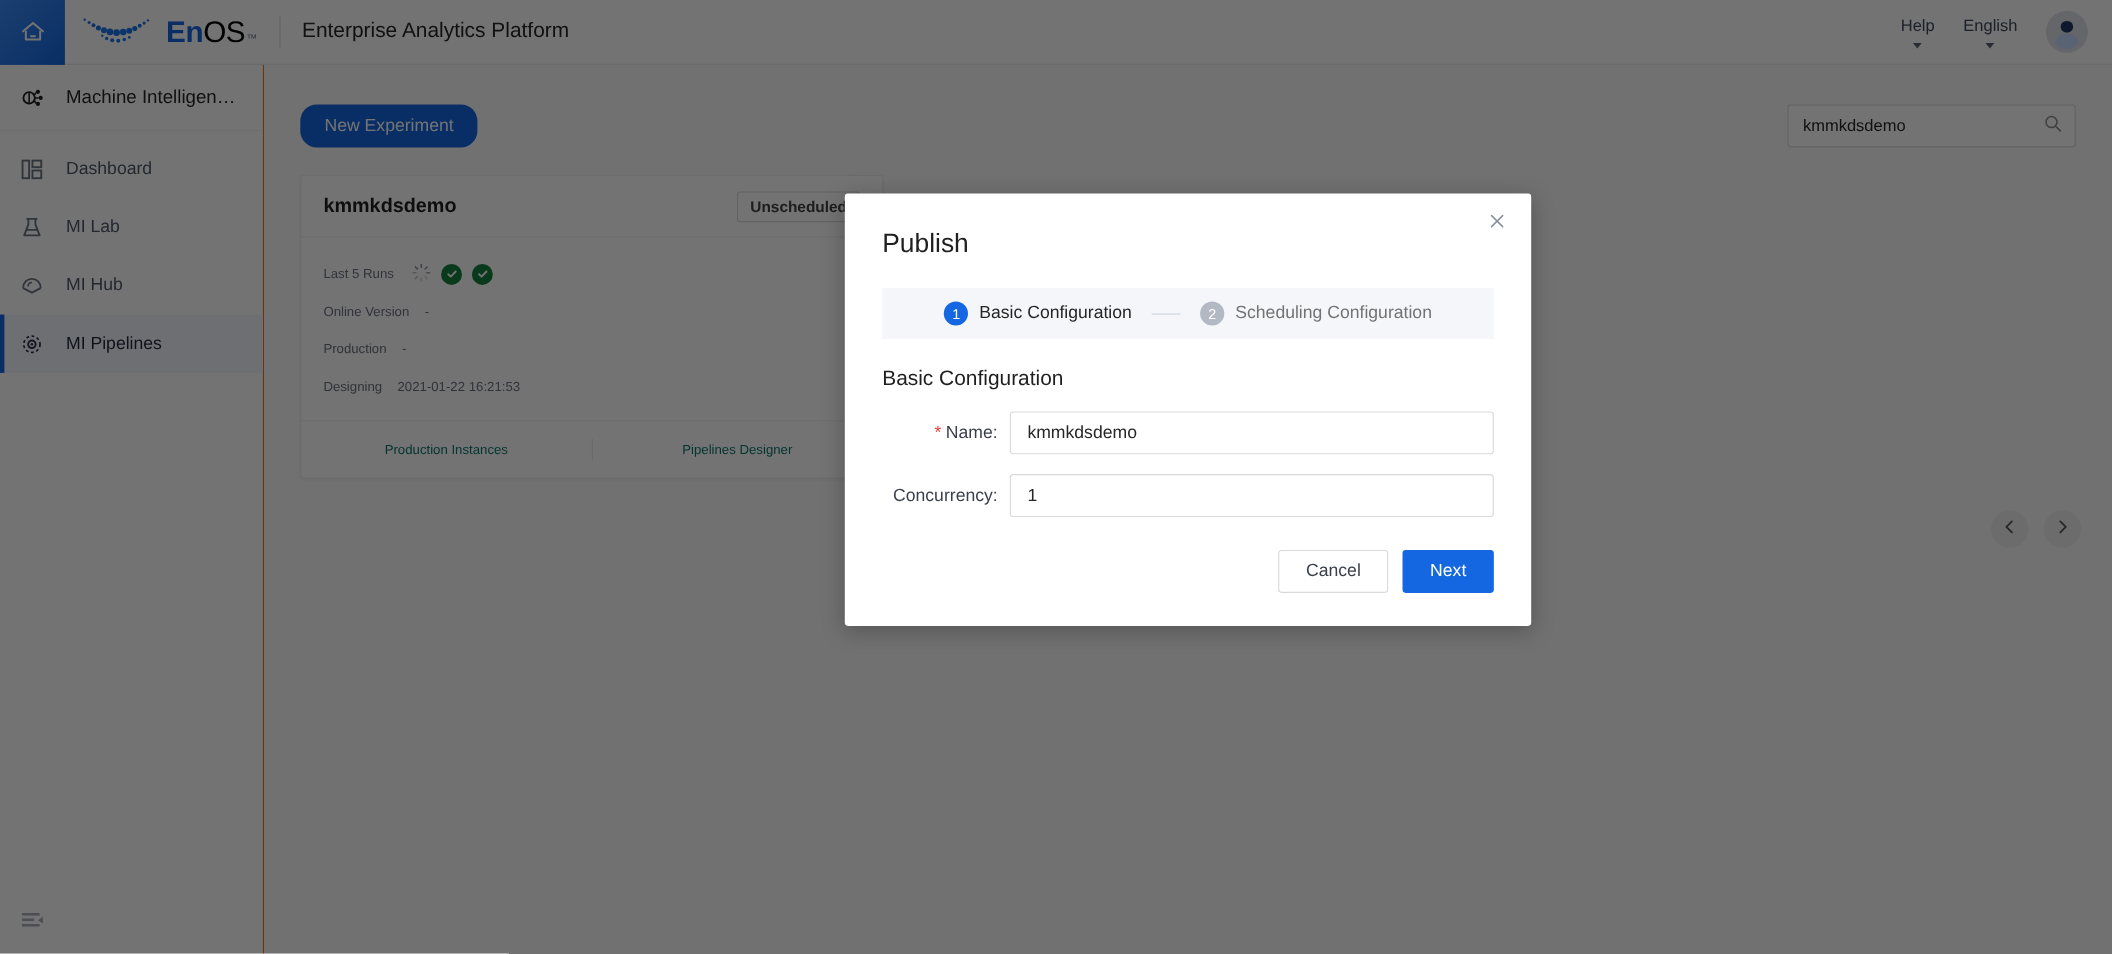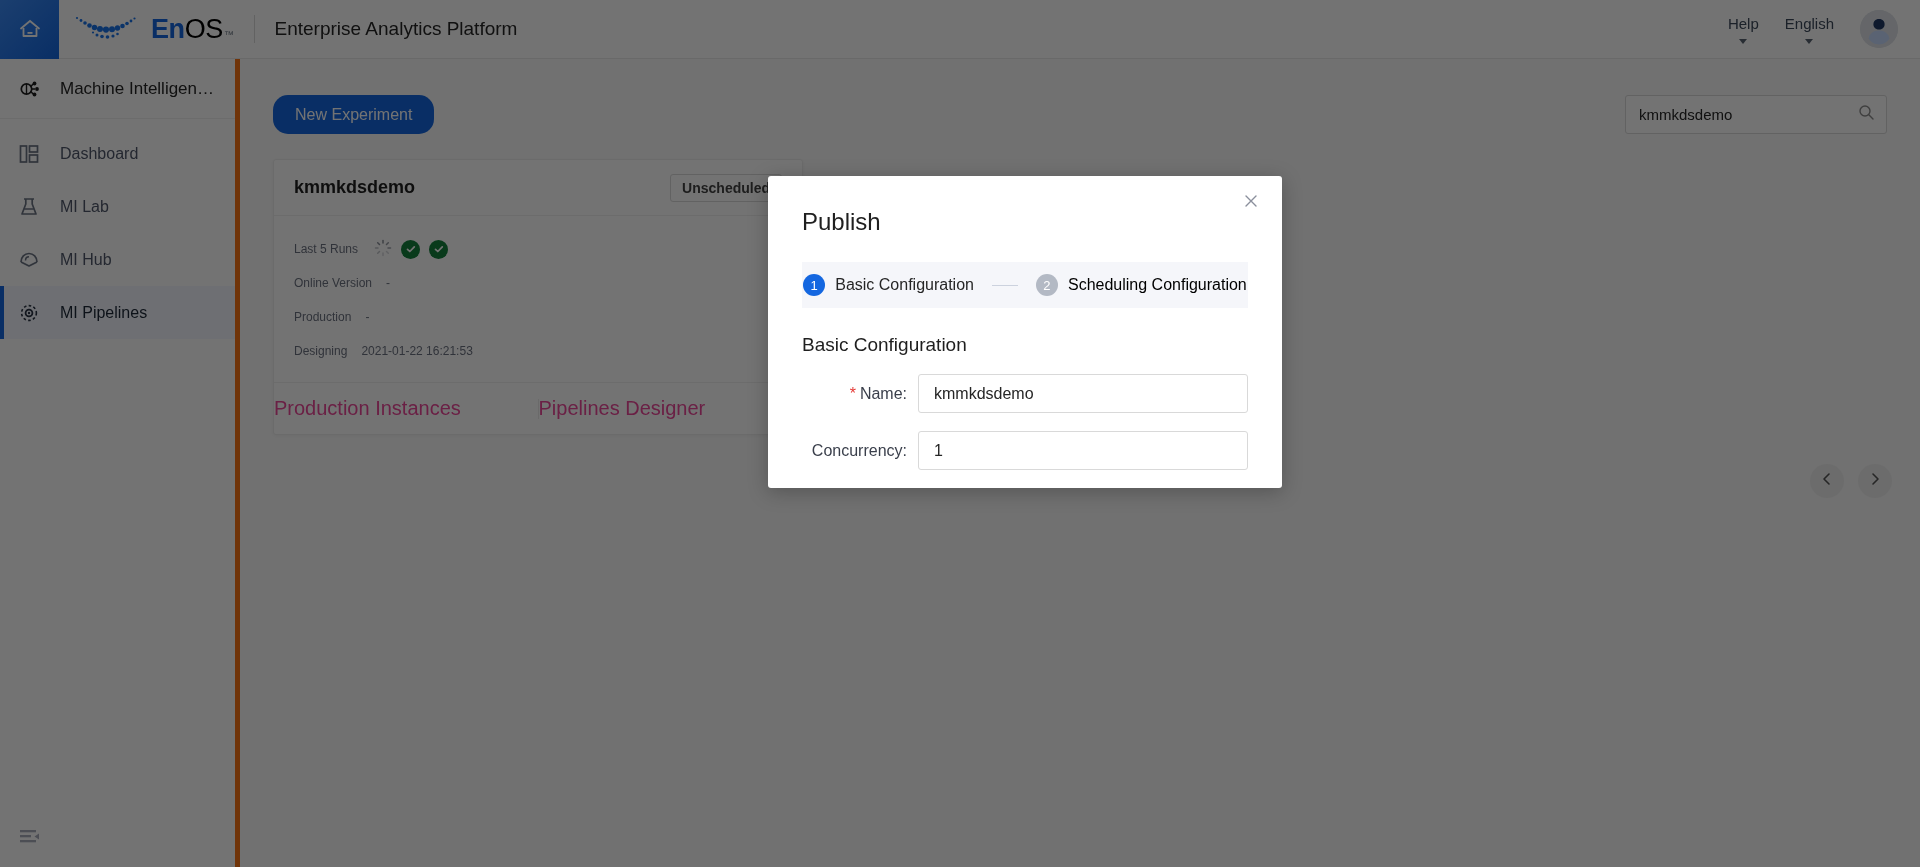--- a/index.html
+++ b/index.html
@@ -83,21 +83,21 @@
     background: #dfe3e8;
     overflow: hidden; position: relative;
     cursor: pointer;
   }
 
   
   .sidebar {
     position: absolute; top: 59px; left: 0;
     width: 240px; height: 808px;
     background: #ffffff;
-    border-right: 5px solid #f97316;
+    border-right: 1px solid #f97316;
     z-index: 4;
   }
   .app-switch {
     height: 60px;
     display: flex; align-items: center;
     padding: 0 18px;
     border-bottom: 1px solid #f0f0f0;
     cursor: pointer;
   }
   .app-switch .ico { width: 30px; display:flex; align-items:center; }
@@ -210,22 +210,22 @@
     width: 19px; height: 19px; border-radius: 50%;
     background: #15803d;
     display: flex; align-items: center; justify-content: center;
   }
   .card-foot {
     border-top: 1px solid #f0f0f0;
     height: 52px;
     display: flex; align-items: center;
   }
   .card-foot .lnk {
-    flex: 1; text-align: left;
-    color: #ec4899; font-size: 20px;
+    flex: 1; text-align: center;
+    color: #0f766e; font-size: 12px;
     cursor: pointer;
   }
   .card-foot .sep { width: 1px; height: 20px; background: #eaeaea; }
 
   .pager {
     position: absolute; right: 28px; top: 405px;
     display: flex; gap: 14px;
   }
   .pager-btn {
     width: 34px; height: 34px; border-radius: 50%;
@@ -236,21 +236,21 @@
 
   
   .overlay {
     position: absolute; inset: 0;
     background: rgba(0,0,0,0.55);
     z-index: 50;
   }
   .modal {
     position: absolute;
     left: 768px; top: 176px;
-    width: 514px;
+    width: 624px;
     background: #ffffff;
     border-radius: 3px;
     box-shadow: 0 4px 20px rgba(0,0,0,0.25);
     z-index: 60;
   }
   .modal-close {
     position: absolute; right: 16px; top: 12px;
     width: 30px; height: 30px;
     display: flex; align-items: center; justify-content: center;
     cursor: pointer;
@@ -268,21 +268,21 @@
   }
   .step { display: flex; align-items: center; gap: 10px; font-size: 16px; }
   .step-num {
     width: 22px; height: 22px; border-radius: 50%;
     color: #fff; font-size: 13px;
     display: flex; align-items: center; justify-content: center;
   }
   .step.active .step-num { background: #1467e0; }
   .step.active .step-label { color: #262626; }
   .step.idle .step-num { background: #b3b9c4; }
-  .step.idle .step-label { color: #000000; }
+  .step.idle .step-label { color: #737373; }
   .step-line { width: 26px; height: 1px; background: #ccd2de; }
 
   .section-label {
     font-size: 19px; color: #1f1f1f;
     padding: 26px 34px 0 34px;
   }
   .form { padding: 18px 34px 0 34px; }
   .form-row {
     display: flex; align-items: center;
     margin-bottom: 18px;
@@ -596,15 +596,19 @@
 
 
       <div class="form-row">
         <div class="form-label">Concurrency:</div>
         <div class="field">
           <input value="1" style="">
         </div>
       </div>
     </div>
 
+    <div class="modal-foot">
+      <button class="btn btn-cancel">Cancel</button>
+      <button class="btn btn-next">Next</button>
+    </div>
   </div>
 
 </div>
 
 </body></html>

